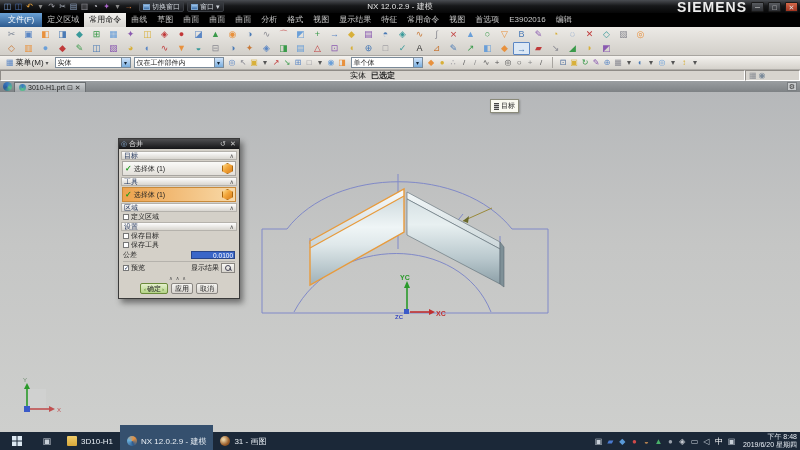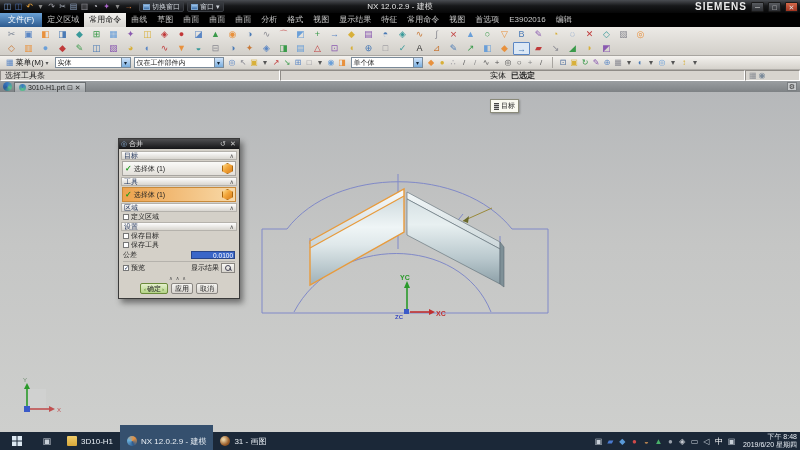--- a/index.html
+++ b/index.html
@@ -11,21 +11,21 @@
   .titlebar{position:absolute;top:0;left:0;width:800px;height:13px;
     background:linear-gradient(#4a4d52,#17181a 45%,#060607);
     display:flex;align-items:center;color:#d8d8d8;}
   .qat{display:flex;align-items:center;gap:2px;padding-left:3px;}
   .qat .gi{font-size:8px;line-height:13px;width:9px;text-align:center;}
   .winbtn-group{display:flex;align-items:center;gap:3px;margin-left:6px;}
   .tb-winbtn{display:flex;align-items:center;gap:2px;font-size:7px;color:#cfd4da;padding:0 3px;height:11px;border:1px solid #3a3d42;border-radius:2px;background:linear-gradient(#3a3d42,#1c1e22);}
   .tb-winbtn .wicon{width:7px;height:6px;background:linear-gradient(#9ec7ee,#3b6ea8);border:1px solid #7aa2cc;display:inline-block;}
   .tb-title{position:absolute;left:0;right:0;text-align:center;font-size:8px;color:#e6e6e6;pointer-events:none;}
   .tb-right{position:absolute;right:2px;top:0;height:13px;display:flex;align-items:center;gap:4px;}
-  .brand{font-size:10px;font-weight:bold;letter-spacing:1px;color:#ececec;}
+  .brand{font-size:14px;font-weight:bold;letter-spacing:1px;color:#ececec;}
   .wc{width:13px;height:10px;font-size:7px;line-height:9px;text-align:center;color:#ddd;background:linear-gradient(#5a5d62,#2a2c30);border:1px solid #1a1a1a;border-radius:1px;}
   .wc.close{background:linear-gradient(#d4694a,#a03320);}
 
   
   .menubar{position:absolute;top:13px;left:0;width:800px;height:14px;background:#000;display:flex;align-items:center;color:#c8c8c8;}
   .mtabs{display:flex;align-items:stretch;height:14px;}
   .mtab{font-size:8px;line-height:14px;padding:0 5px;color:#c8c8c8;white-space:nowrap;}
   .mtab.file{background:linear-gradient(#6ba3d8,#2d5a8e);color:#fff;padding:0 8px;}
   .mtab.active{background:linear-gradient(#f2f1ee,#d8d6d1);color:#111;}
   .mb-right{position:absolute;right:3px;top:13px;height:14px;display:flex;align-items:center;gap:3px;}
@@ -337,21 +337,20 @@
         <span class="gi" style="color: rgb(74, 122, 181);">◐</span>
         <span class="gi" style="color: rgb(85, 85, 85);">▾</span>
         <span class="gi" style="color: rgb(106, 159, 216);">◎</span>
         <span class="gi" style="color: rgb(85, 85, 85);">▾</span>
         <span class="gi" style="color: rgb(216, 176, 58);">↕</span>
         <span class="gi" style="color: rgb(85, 85, 85);">▾</span>
       </div>
   </div>
 
   <div class="statusbar">
-    <div class="st-cell st-left">选择工具条</div>
     <div class="st-cell st-center">
       <span>实体</span>
       <span class="st-bold">已选定</span>
     </div>
     <div class="st-cell st-right">
         <span class="gi" style="color: rgb(138, 142, 148);">▦</span>
         <span class="gi" style="color: rgb(122, 138, 154);">◉</span>
       </div>
   </div>
 

